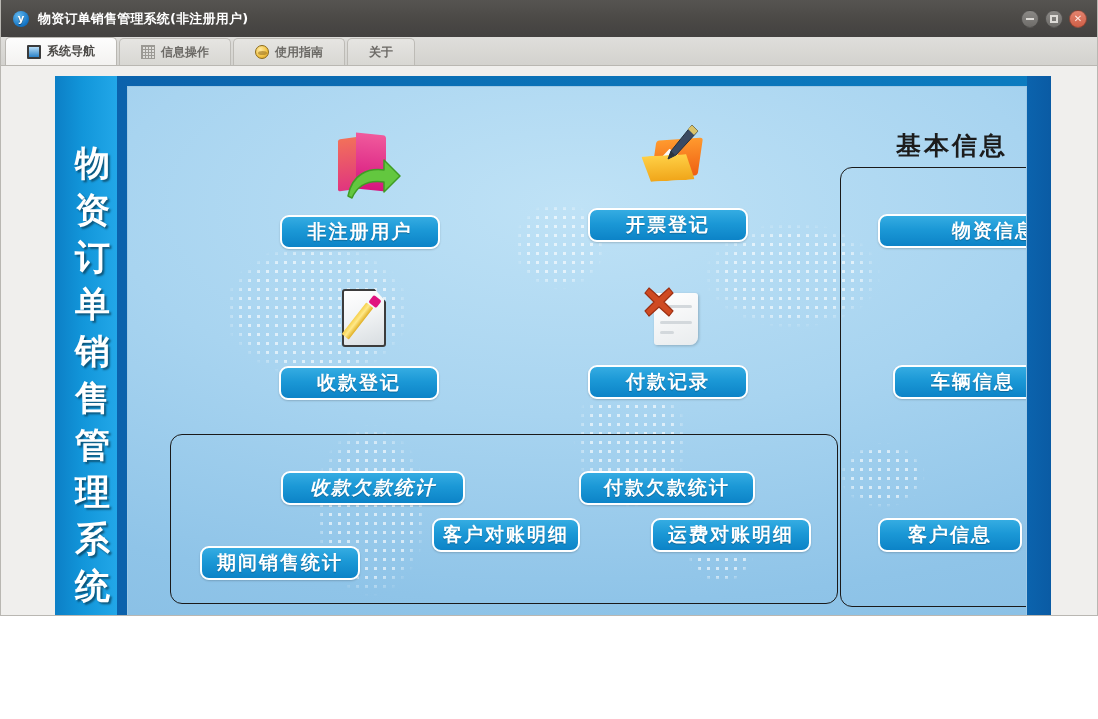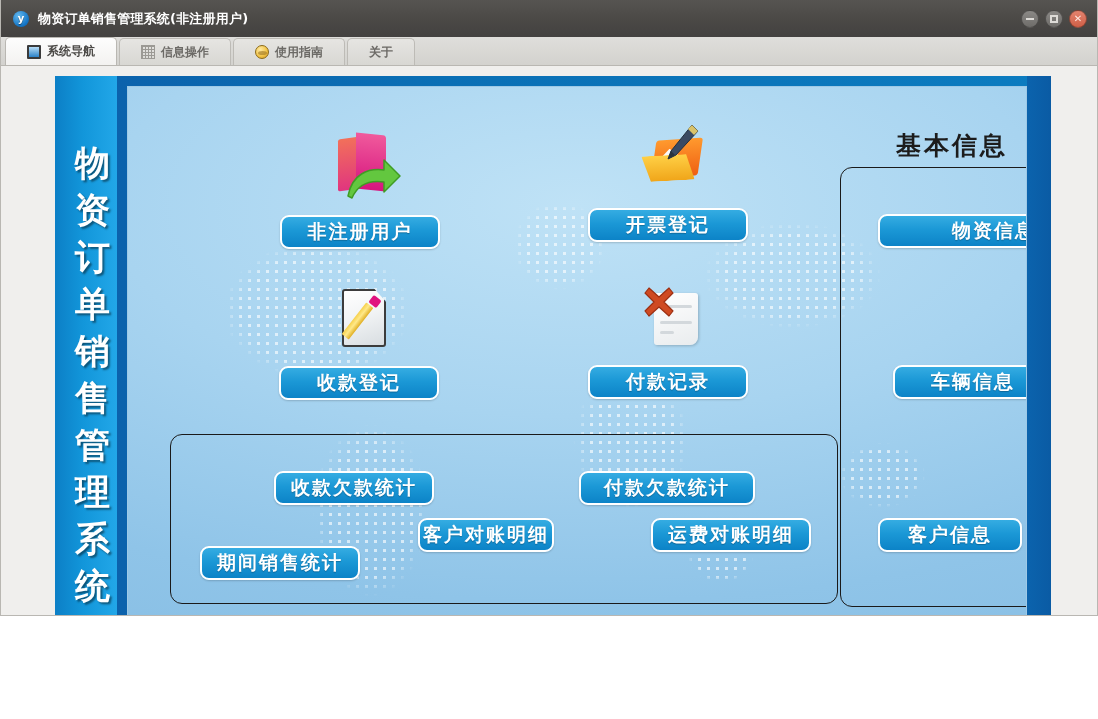--- a/index.html
+++ b/index.html
@@ -383,30 +383,30 @@
             <svg class="xmark" width="34" height="34" viewBox="0 0 34 34">
               <path d="M7 3 L17 12 L27 3 L31 8 L22 17 L31 26 L27 31 L17 22 L7 31 L3 26 L12 17 L3 8 Z" fill="#cf4a22" stroke="#9c2f12" stroke-width="1.2" stroke-linejoin="round"></path>
             </svg>
           </div>
           <div class="pill" style="left:460px; top:278px; width:160px;">
             <span>付款记录</span>
           </div>
 
           <div class="groupbox" style="left:42px; top:347px; width:668px; height:170px;"></div>
 
-          <div class="pill" style="left:146px; top:384px; width:160px;">
+          <div class="pill" style="left:153px; top:384px; width:184px;font-style:italic;">
             <span>收款欠款统计</span>
           </div>
           <div class="pill" style="left:451px; top:384px; width:176px;">
             <span>付款欠款统计</span>
           </div>
           <div class="pill" style="left:72px; top:431px; width:160px;margin-top:28px;">
             <span>期间销售统计</span>
           </div>
-          <div class="pill" style="left:290px; top:431px; width:136px;justify-content:center;">
+          <div class="pill" style="left:304px; top:431px; width:148px;justify-content:center;">
             <span>客户对账明细</span>
           </div>
           <div class="pill" style="left:523px; top:431px; width:160px;">
             <span>运费对账明细</span>
           </div>
 
           <div class="section-title" style="left:768px; top:42px;">基本信息</div>
 
           <div class="groupbox" style="left:712px; top:80px; width:230px; height:440px;"></div>
 

